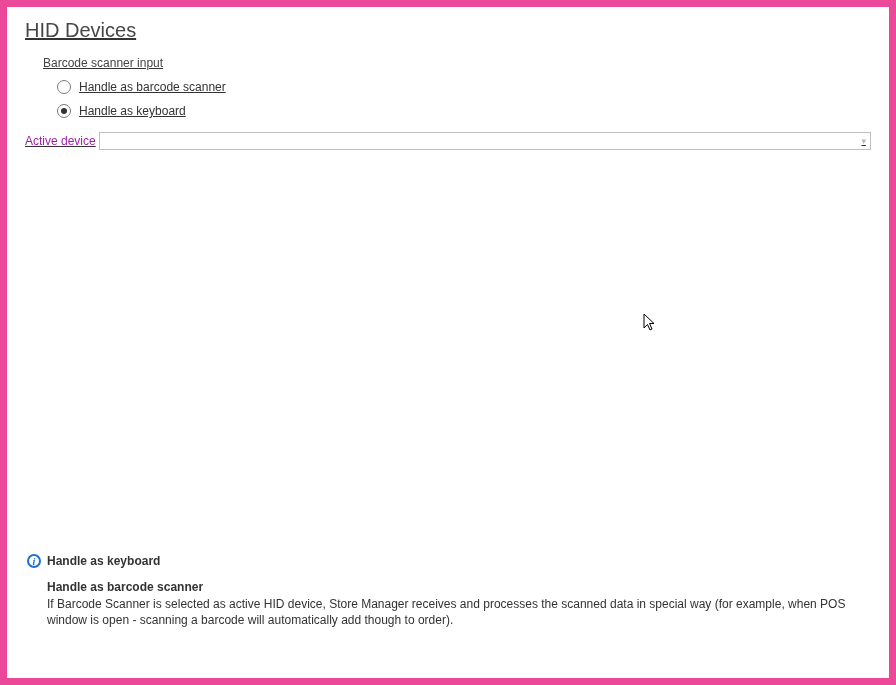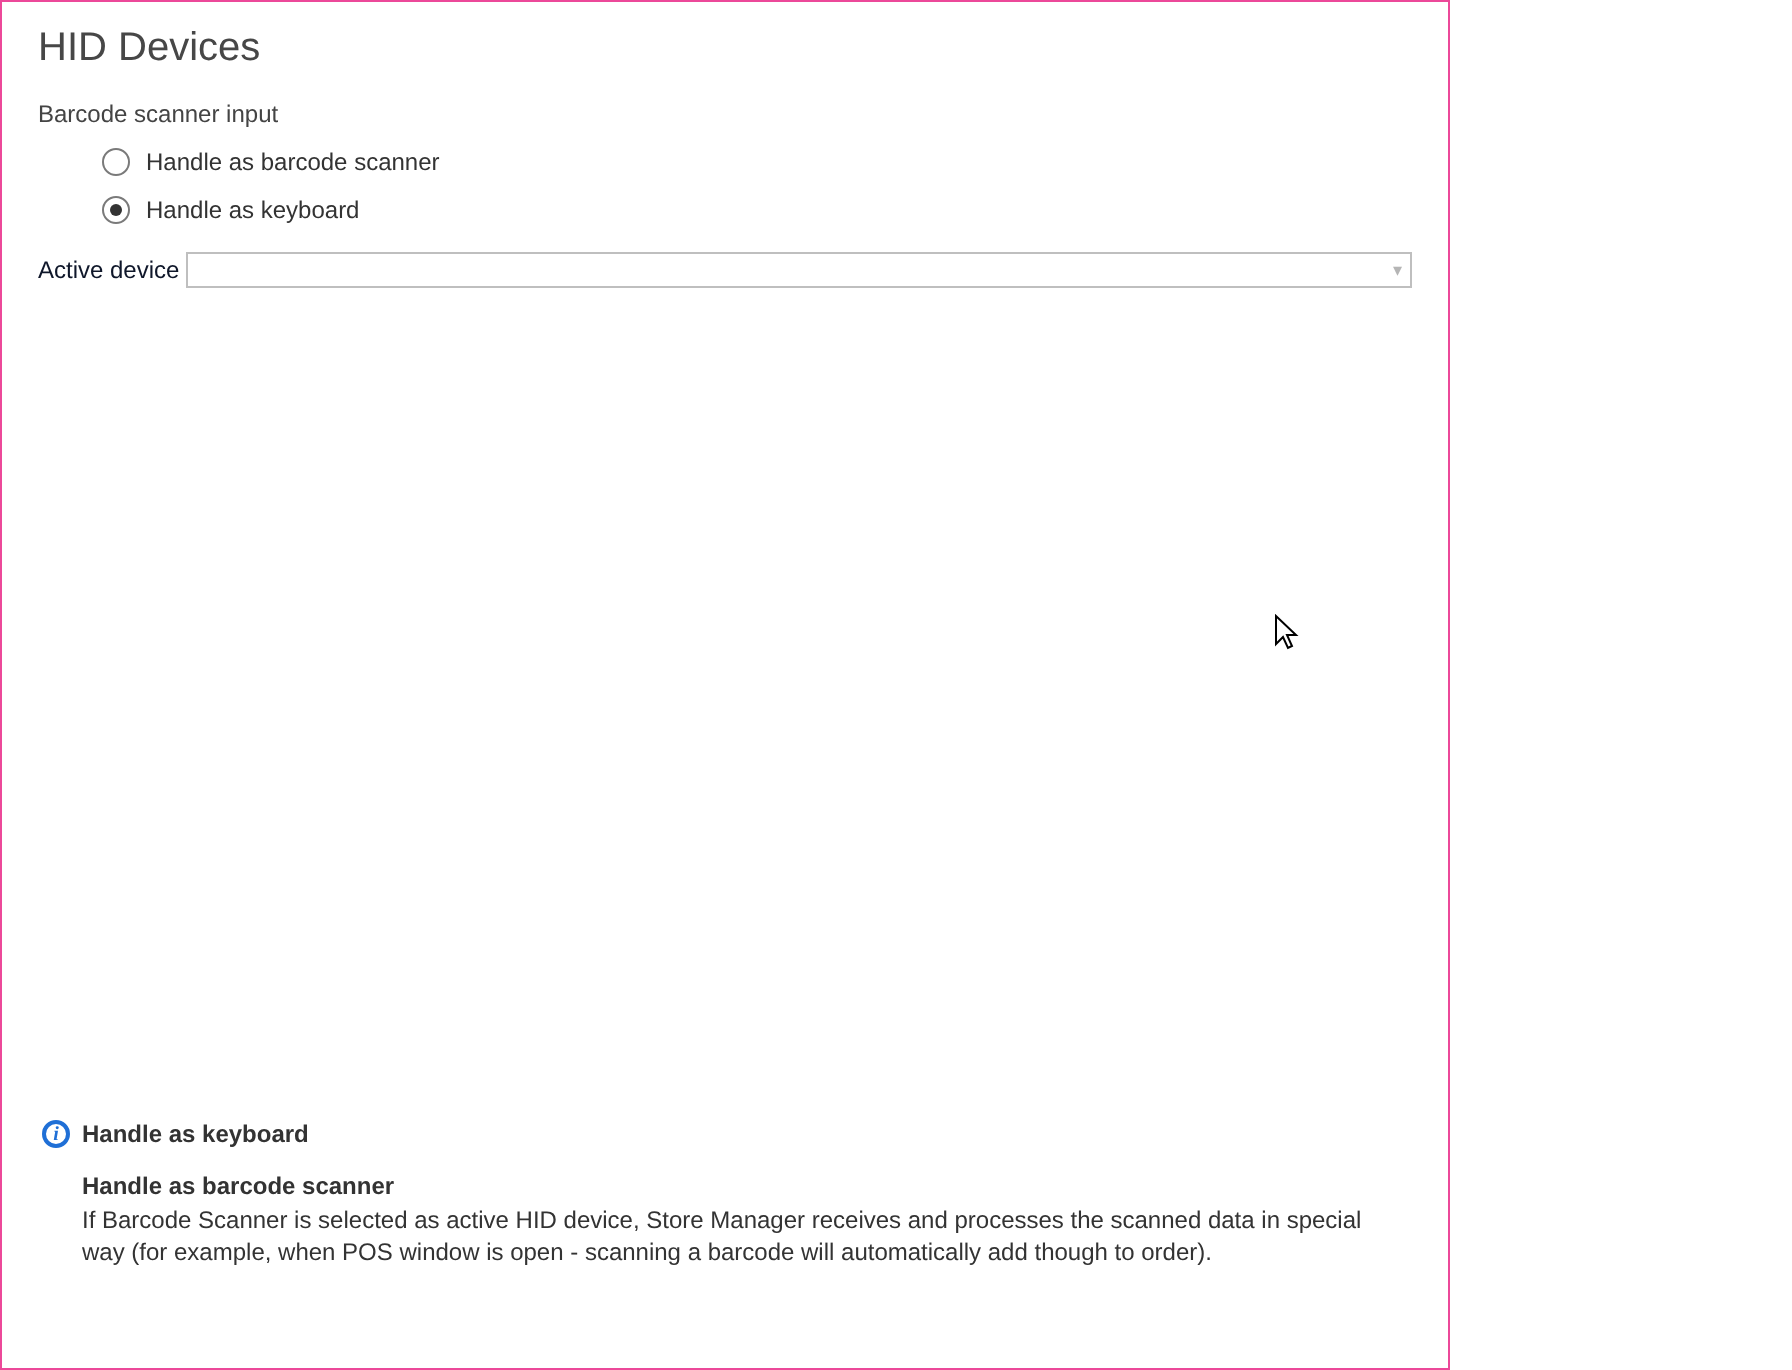--- a/index.html
+++ b/index.html
@@ -4,36 +4,38 @@
 <style>
   * { box-sizing: border-box; }
   html, body { margin:0; padding:0; }
   body {
     font-family: "Segoe UI", Tahoma, sans-serif;
     font-size: 12px;
     color:#333;
     background:#fff;
   }
   .window {
-    width:725px;
+    width:896px;
     height:685px;
-    border:1px solid #ec4899;
+    border:7px solid #ec4899;
     position:relative;
     padding:10px 18px 18px 18px;
+    text-decoration:underline;
   }
   .page-title {
     font-size:20px;
     font-weight:400;
     color:#474747;
     margin: 2px 0 14px 0;
   }
   .section-label {
     font-size:12px;
     color:#444;
     margin-bottom:6px;
+    margin-left:18px;
   }
   .radio-group {
     margin-left:32px;
     margin-top:2px;
   }
   .radio-row {
     display:flex;
     align-items:center;
     height:22px;
     margin-bottom:2px;
@@ -57,21 +59,21 @@
   }
   .radio-row.selected .radio-inner { display:block; }
   .radio-label { font-size:12px; color:#333; }
   .field-row {
     display:flex;
     align-items:center;
     margin-top:10px;
   }
   .field-label {
     font-size:12px;
-    color:#0f172a;
+    color:#a21caf;
     width:74px;
   }
   .dropdown {
     flex:1;
     height:18px;
     border:1px solid #bfbfbf;
     background:#fff;
     display:flex;
     align-items:center;
     justify-content:flex-end;

